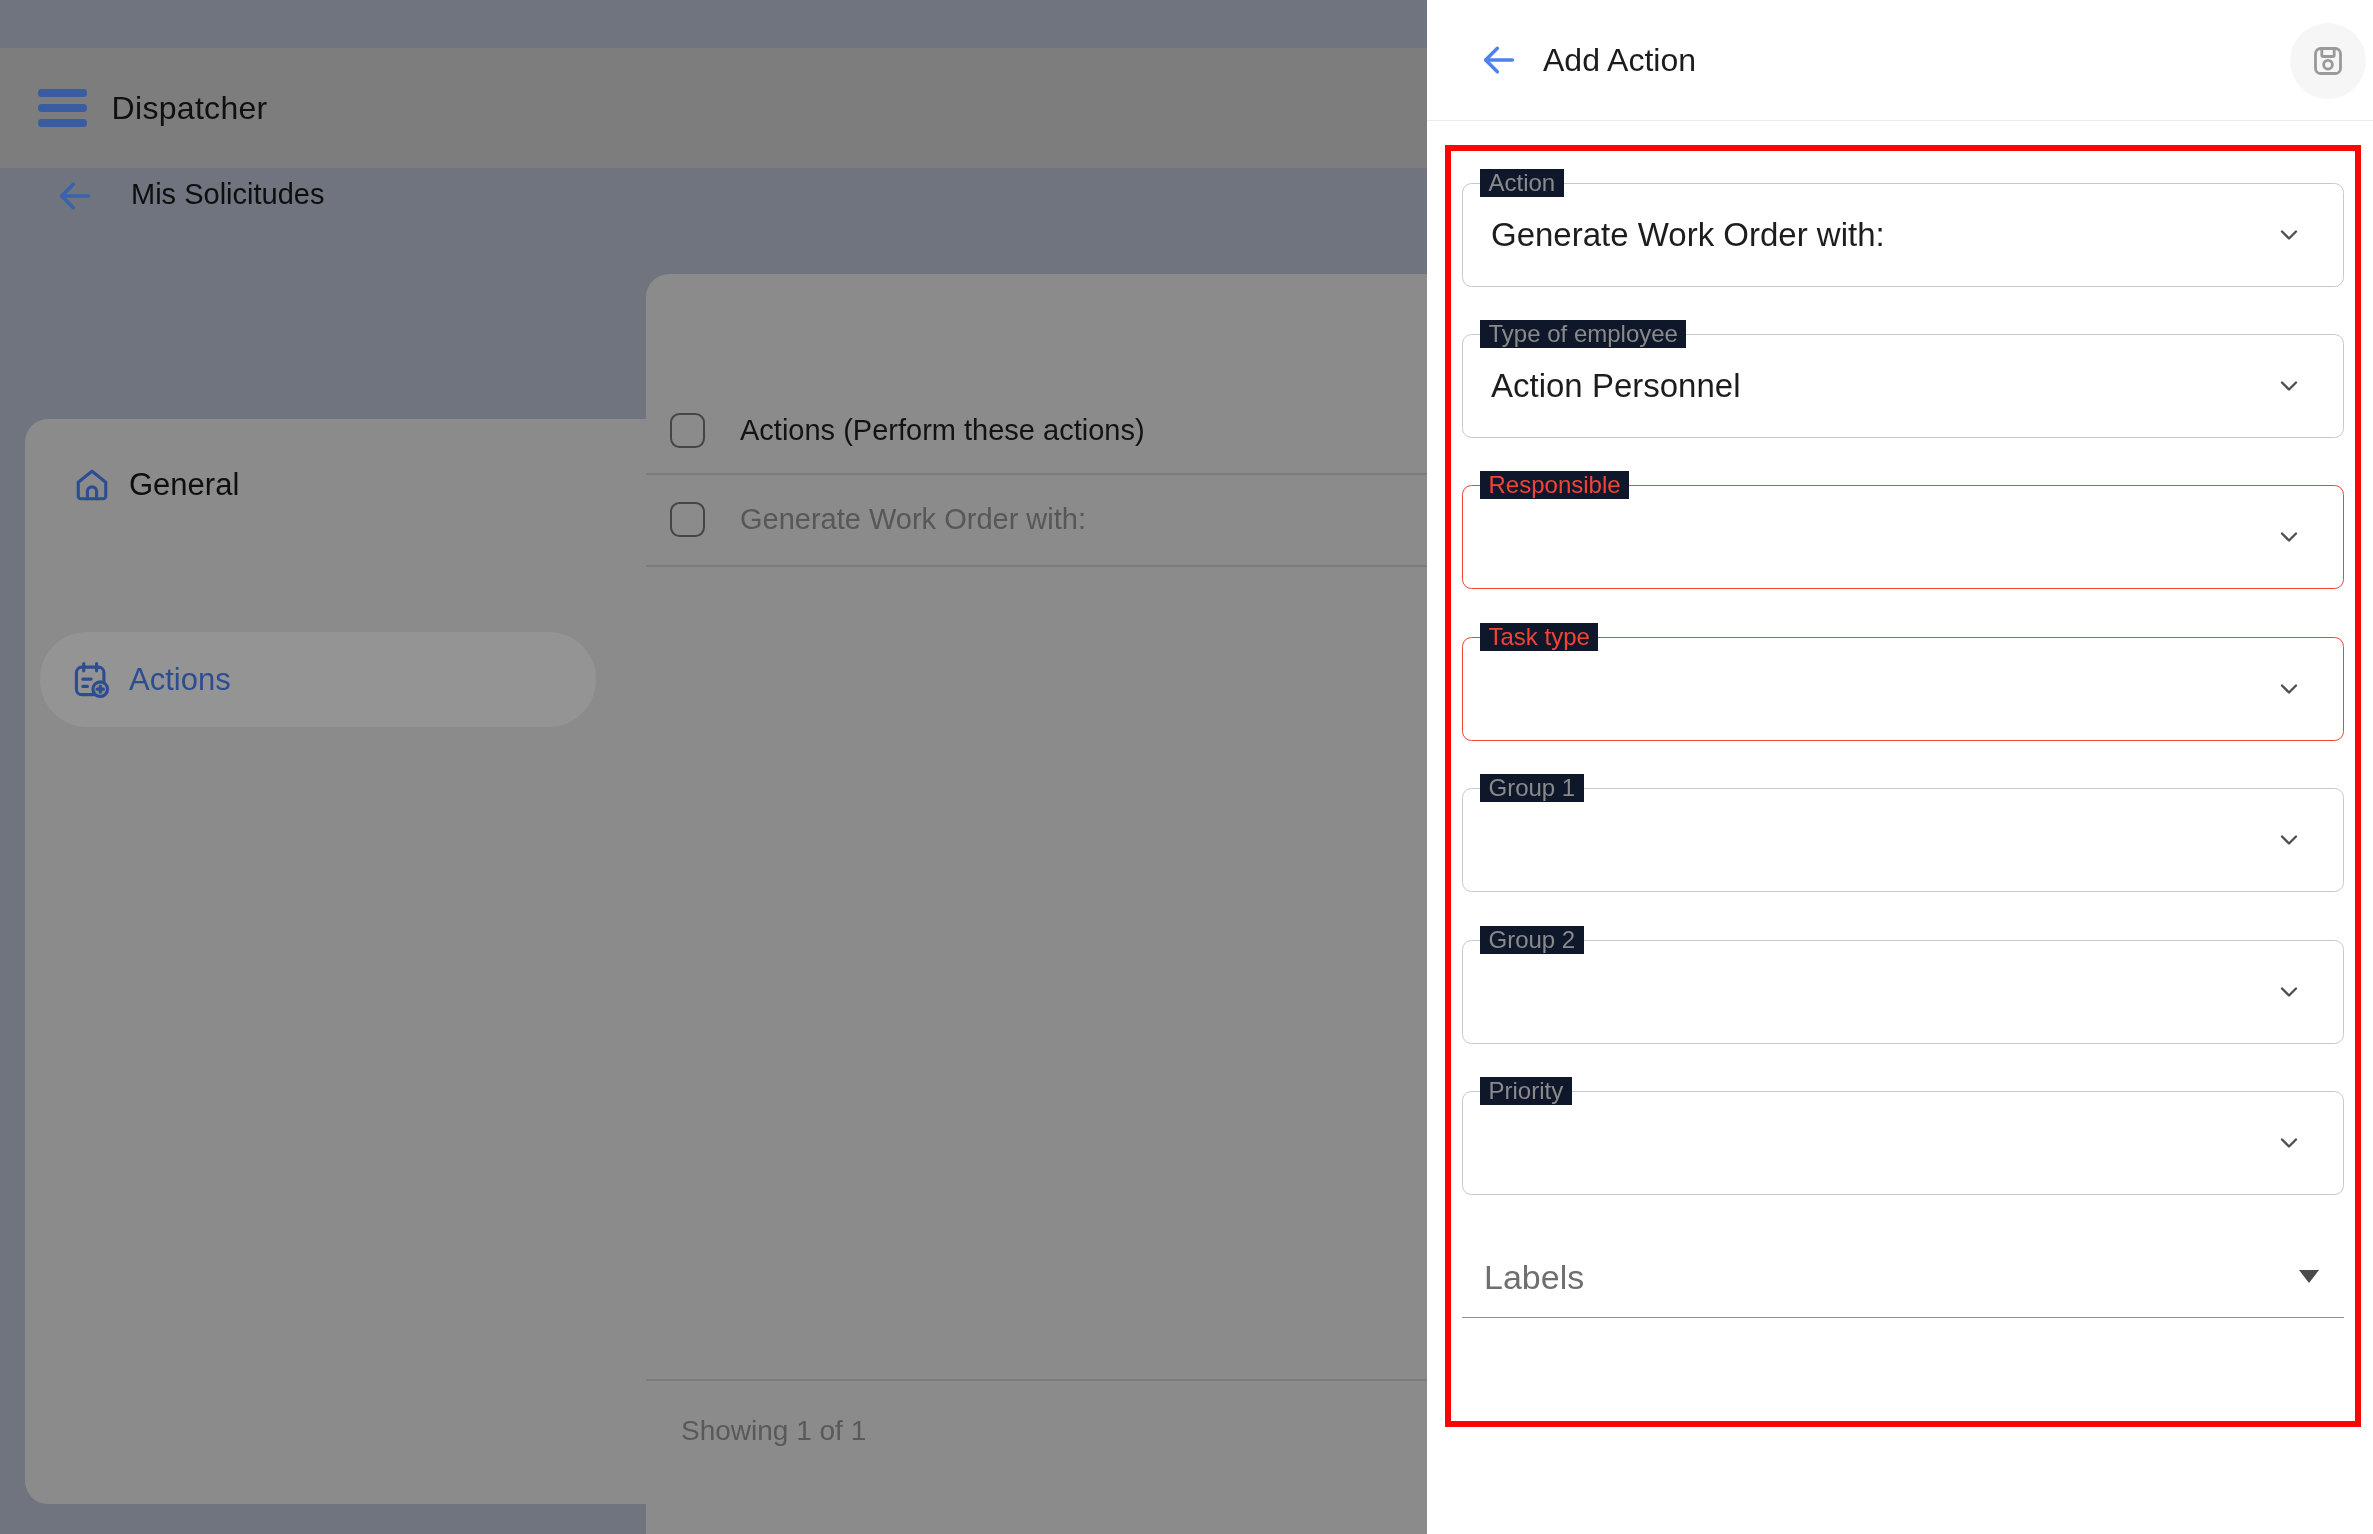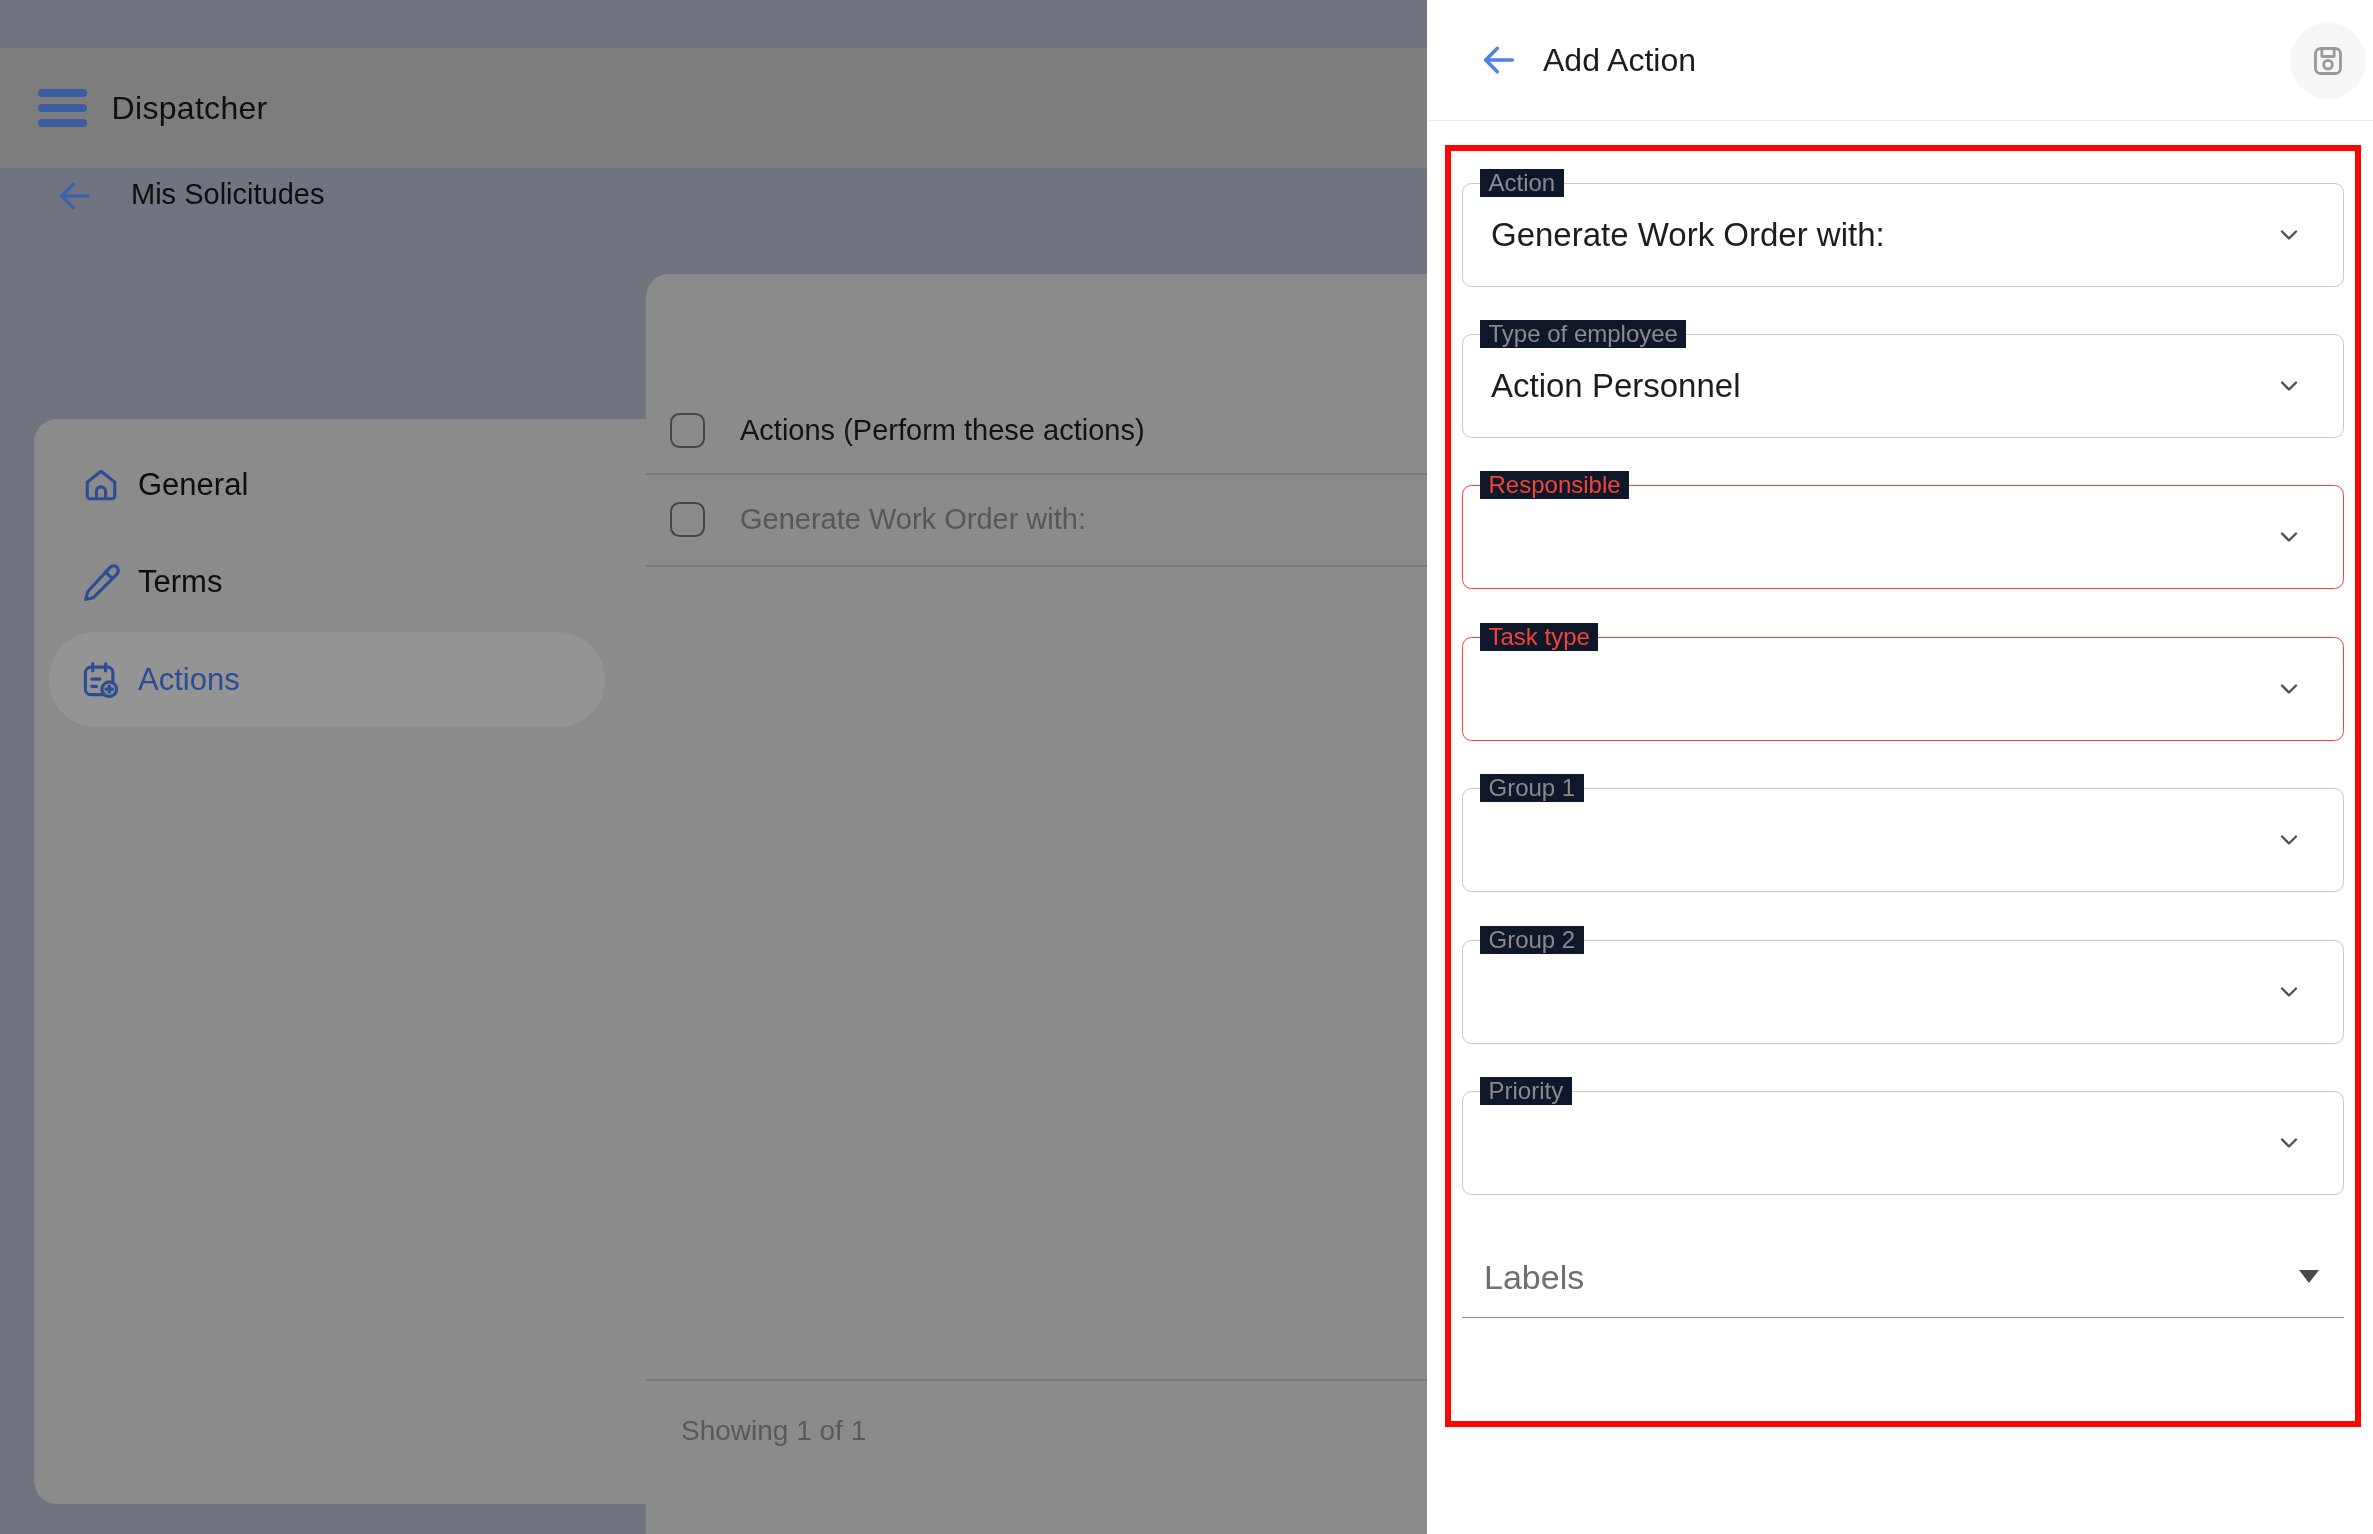--- a/index.html
+++ b/index.html
@@ -18,21 +18,21 @@
   .page-back { position:absolute; left:53px; top:176px; width:44px; height:40px; cursor:pointer; }
   .page-title { position:absolute; left:131px; top:178px; font-size:29px; color:#0e0e0e; }
 
   .card { position:absolute; background:var(--dim-card,#8b8b8b); border-radius:23px; }
   .enabled-card { left:34px; top:274px; width:587px; height:131px; display:flex; align-items:center; justify-content:center; gap:32px; }
   .enabled-label { font-size:34px; color:#0c0c0c; }
   .switch { position:relative; width:81px; height:45px; cursor:pointer; }
   .switch .track { position:absolute; left:0; top:8.5px; width:61px; height:29px; border-radius:15px; background:var(--toggle-track,#66759b); }
   .switch .thumb { position:absolute; right:0; top:3.8px; width:38px; height:38px; border-radius:50%; background:var(--toggle-thumb,#2a4e93); }
 
-  .nav-card { left:34px; top:419px; width:650px; height:1085px;padding-left:16px; }
+  .nav-card { left:25px; top:419px; width:650px; height:1085px;padding-left:16px; }
   .nav-item { position:absolute; left:15px; width:556px; height:95px; border-radius:47px;
               display:flex; align-items:center; padding-left:30px; gap:15px; cursor:pointer; }
   .nav-item.active { background:var(--dim-pill,#949494); }
   .nav-item .nv-icon { width:44px; height:44px; flex:0 0 auto; }
   .nav-item .nv-label { font-size:31px; color:#0e0e0e; }
   .nav-item.active .nv-label { color:var(--dim-blue,#2c4d92); }
 
   .table-card { left:646px; top:274px; width:814px; height:1368px; border-radius:23px; }
   .t-row { position:absolute; left:0; width:100%; display:flex; align-items:center; }
   .t-head { top:114px; height:85px; }
@@ -97,27 +97,20 @@
     <div class="card nav-card">
 
       <div class="nav-item" style="top:18px">
         <svg class="nv-icon" viewBox="0 0 24 24" fill="none" stroke="#2c4d92" stroke-width="1.7" stroke-linecap="round" stroke-linejoin="round">
           <path d="M4.5 10.5 12 4.5l7.5 6v7.5a1.5 1.5 0 0 1-1.5 1.5H6a1.5 1.5 0 0 1-1.5-1.5Z"></path>
           <path d="M9.5 19.5v-4a2.5 2.5 0 0 1 5 0v4"></path>
         </svg>
         <span class="nv-label">General</span>
       </div>
 
-      <div class="nav-item" style="top:115px">
-        <svg class="nv-icon" viewBox="0 0 24 24" fill="none" stroke="#2c4d92" stroke-width="1.7" stroke-linecap="round" stroke-linejoin="round">
-          <path d="M17 4a2.6 2.6 0 0 1 3.7 3.7L8 20.4 3.6 21.6 4.8 17.2Z"></path>
-          <path d="M14.5 6.5l3.7 3.7"></path>
-        </svg>
-        <span class="nv-label">Terms</span>
-      </div>
 
       <div class="nav-item active" style="top:213px">
         <svg class="nv-icon" viewBox="0 0 24 24" fill="none" stroke="#2c4d92" stroke-width="1.7" stroke-linecap="round" stroke-linejoin="round">
           <rect x="3.5" y="5" width="15" height="15" rx="3"></rect>
           <path d="M7.5 3v4"></path>
             <path d="M14.5 3v4"></path>
           <path d="M7 11.5h4.5"></path>
             <path d="M7 15.5h2.5"></path>
           <circle cx="16.5" cy="17" r="4" fill="#8b8b8b" stroke="#2c4d92"></circle>
           <path d="M16.5 15.3v3.4"></path>

